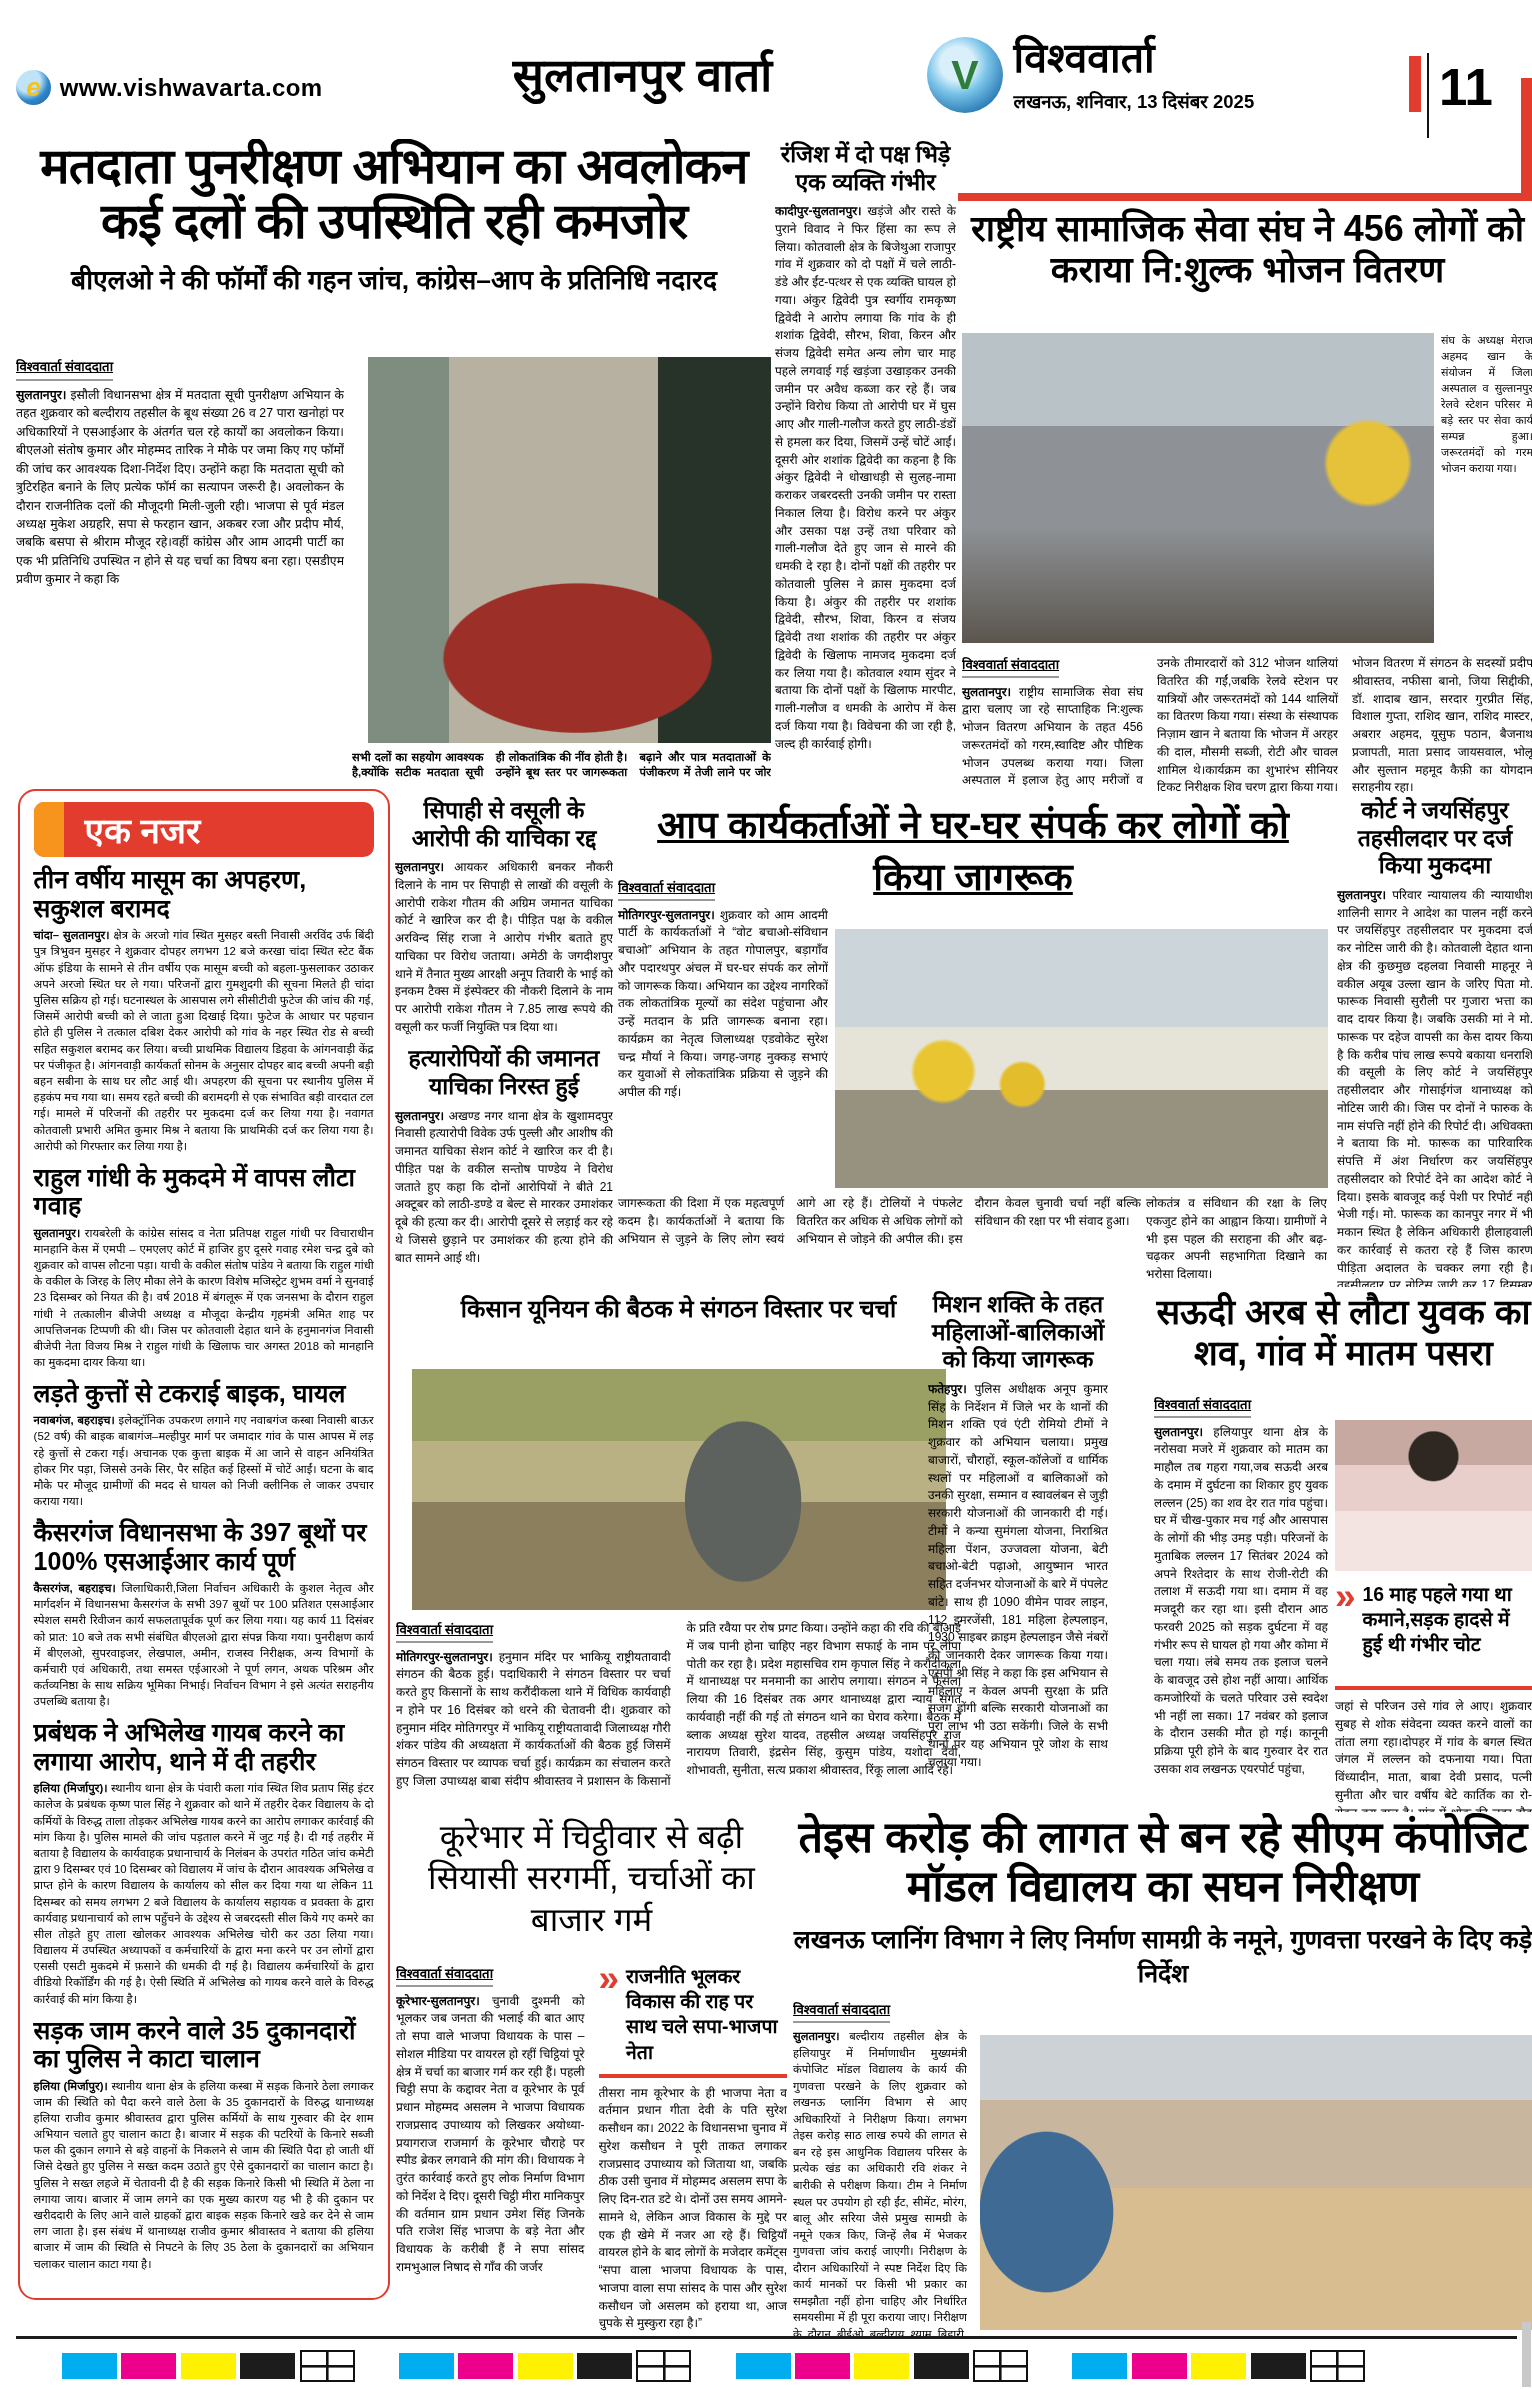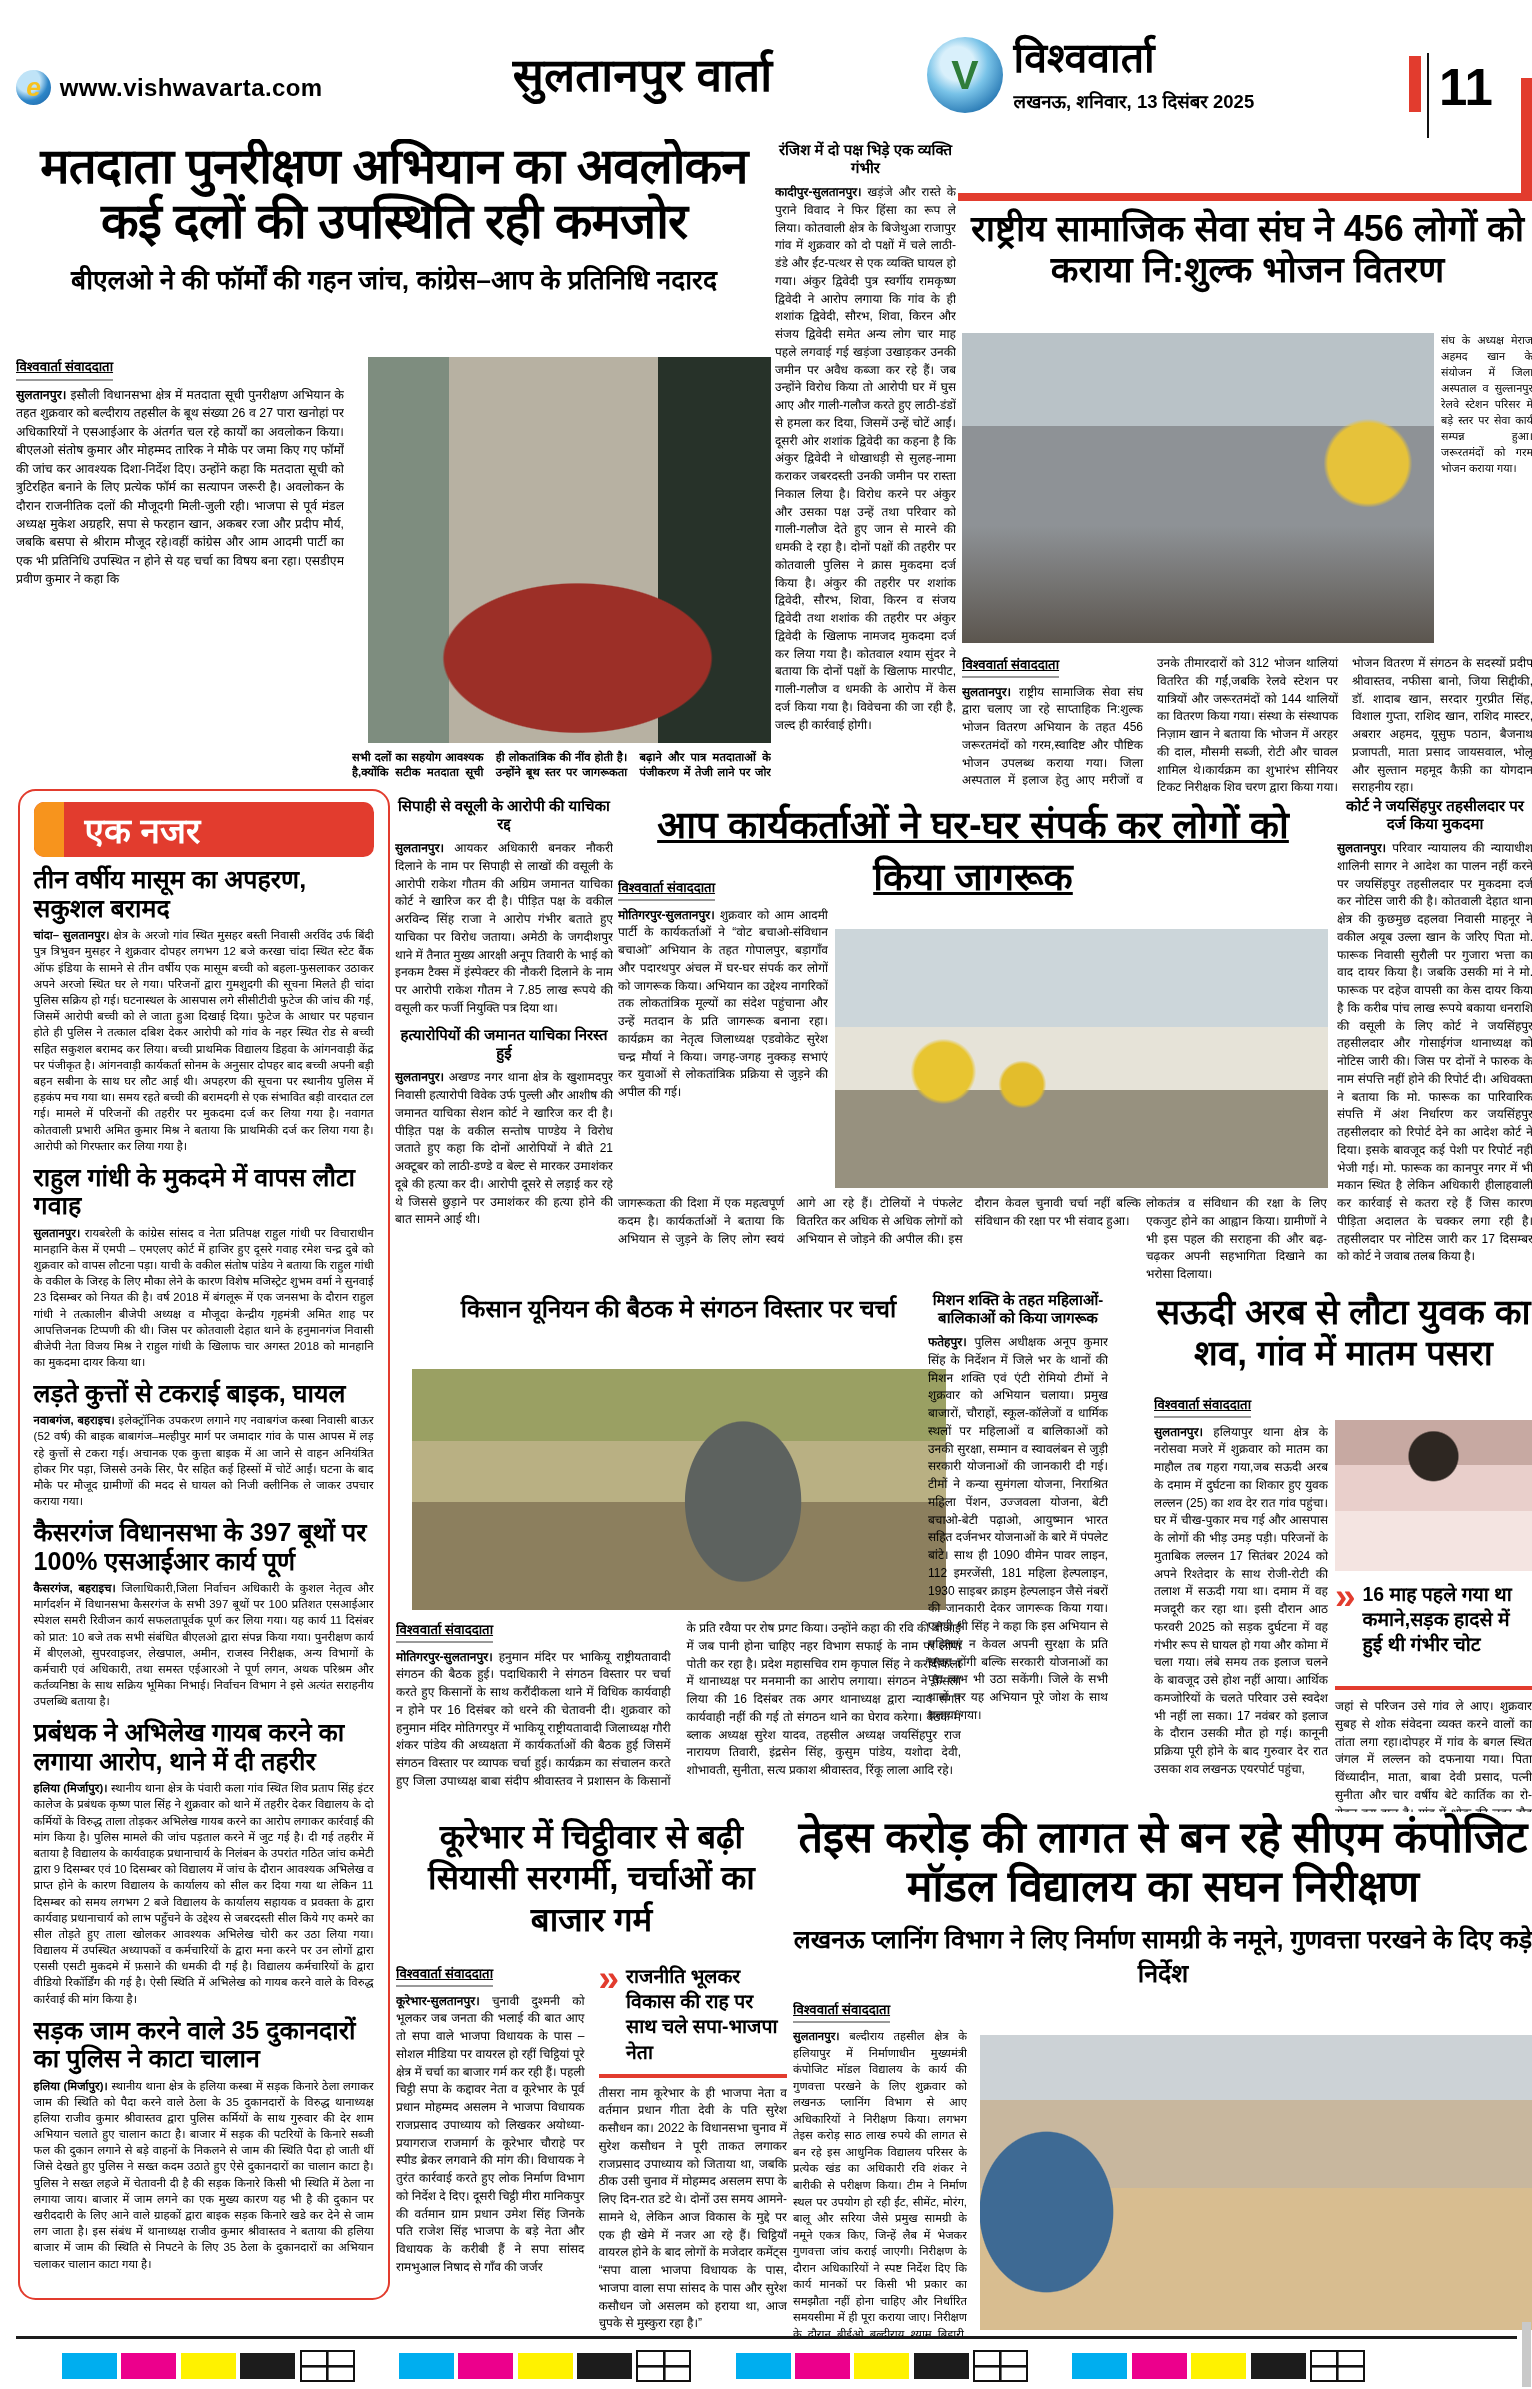--- a/index.html
+++ b/index.html
@@ -37,21 +37,21 @@
   .h-lead{font-size:49px;line-height:1.12;font-weight:900;text-align:center;letter-spacing:-0.9px;}
   .h-lead-sub{font-size:26.4px;font-weight:800;text-align:center;margin-top:12.3px;}
   .lead-left{left:0;top:218px;width:328px;height:430px;font-size:12.3px;line-height:1.5;}
   .ph{background-size:cover;}
   .ph-lead{left:352px;top:218px;width:403px;height:386px;
      background:radial-gradient(ellipse 55% 32% at 52% 78%,#9c2f27 0 60%,transparent 61%),
      linear-gradient(90deg,#7e8d7f 0 20%,#b7b1a2 20% 72%,#273229 72% 100%);}
   .lead-caption{left:336px;top:611px;width:419px;height:46px;column-count:3;column-gap:12.3px;font-size:11.4px;line-height:1.35;font-weight:600;}
   
   #story-ranjish{left:775px;top:141px;width:181px;height:654px;}
-  .h-sm{font-size:15px;line-height:1.2;font-weight:800;text-align:center;margin-bottom:7px;}
+  .h-sm{font-size:23px;line-height:1.2;font-weight:800;text-align:center;margin-bottom:7px;}
   
   #story-bhojan{left:962px;top:208px;width:571px;height:592px;}
   .h-bhojan{font-size:36px;line-height:1.15;font-weight:900;text-align:center;}
   .ph-bhojan{left:0;top:125px;width:472px;height:310px;
      background:radial-gradient(circle at 86% 42%,#e6c23a 0 9%,transparent 10%),
      linear-gradient(180deg,#b9c2c7 0 30%,#8e9296 30% 62%,#5b5document652 100%);
      background:radial-gradient(circle at 86% 42%,#e6c23a 0 9%,transparent 10%),
      linear-gradient(180deg,#b9c2c7 0 30%,#8e9296 30% 62%,#5b554e 100%);}
   .bhojan-side{left:479px;top:125px;width:92px;height:310px;font-size:11px;line-height:1.45;}
   .bhojan-body{left:0;top:447px;width:571px;height:143px;column-count:3;column-gap:14px;}
@@ -93,21 +93,21 @@
   .ph-saudi{left:181px;top:129px;width:197px;height:151px;
      background:radial-gradient(circle at 50% 24%,#2e2722 0 16%,transparent 17%),
      linear-gradient(180deg,#c7a9a2 0 30%,#e9cfcb 30% 60%,#f4e4e1 60% 100%);}
   .pull{display:flex;gap:7px;align-items:flex-start;}
   .chev{color:var(--accent);font-size:37px;font-weight:900;line-height:.8;}
   .pull-txt{font-size:19.4px;font-weight:800;line-height:1.3;}
   .saudi-pull{left:181px;top:291px;width:197px;height:104px;border-bottom:4.4px solid var(--accent);}
   .saudi-right{left:181px;top:407px;width:197px;height:114px;}
   
   #story-kurebhar{left:396px;top:1816px;width:391px;height:521px;}
-  .h-kure{font-size:33px;font-weight:700;text-align:center;line-height:1.25;}
+  .h-kure{font-size:33px;font-weight:400;text-align:center;line-height:1.25;}
   .kure-grid{left:0;top:148px;width:391px;height:373px;display:grid;grid-template-columns:1fr 1fr;column-gap:14px;position:absolute;overflow:hidden;}
   .kure-pull{border-bottom:4.4px solid var(--accent);padding-bottom:8.8px;margin-bottom:7px;}
   
   #story-model{left:793px;top:1813px;width:740px;height:525px;}
   .h-model{font-size:43px;font-weight:900;text-align:center;line-height:1.15;}
   .model-sub{font-size:25px;font-weight:800;text-align:center;margin-top:8.8px;}
   .model-left{left:0;top:187px;width:174px;height:338px;font-size:11.4px;line-height:1.45;}
   .ph-model{left:187px;top:222px;width:553px;height:295px;
      background:radial-gradient(ellipse 20% 45% at 12% 60%,#3e6a94 0 60%,transparent 61%),
      linear-gradient(180deg,#ccd2d6 0 22%,#c8b79e 22% 52%,#d8bd90 52% 100%);}

